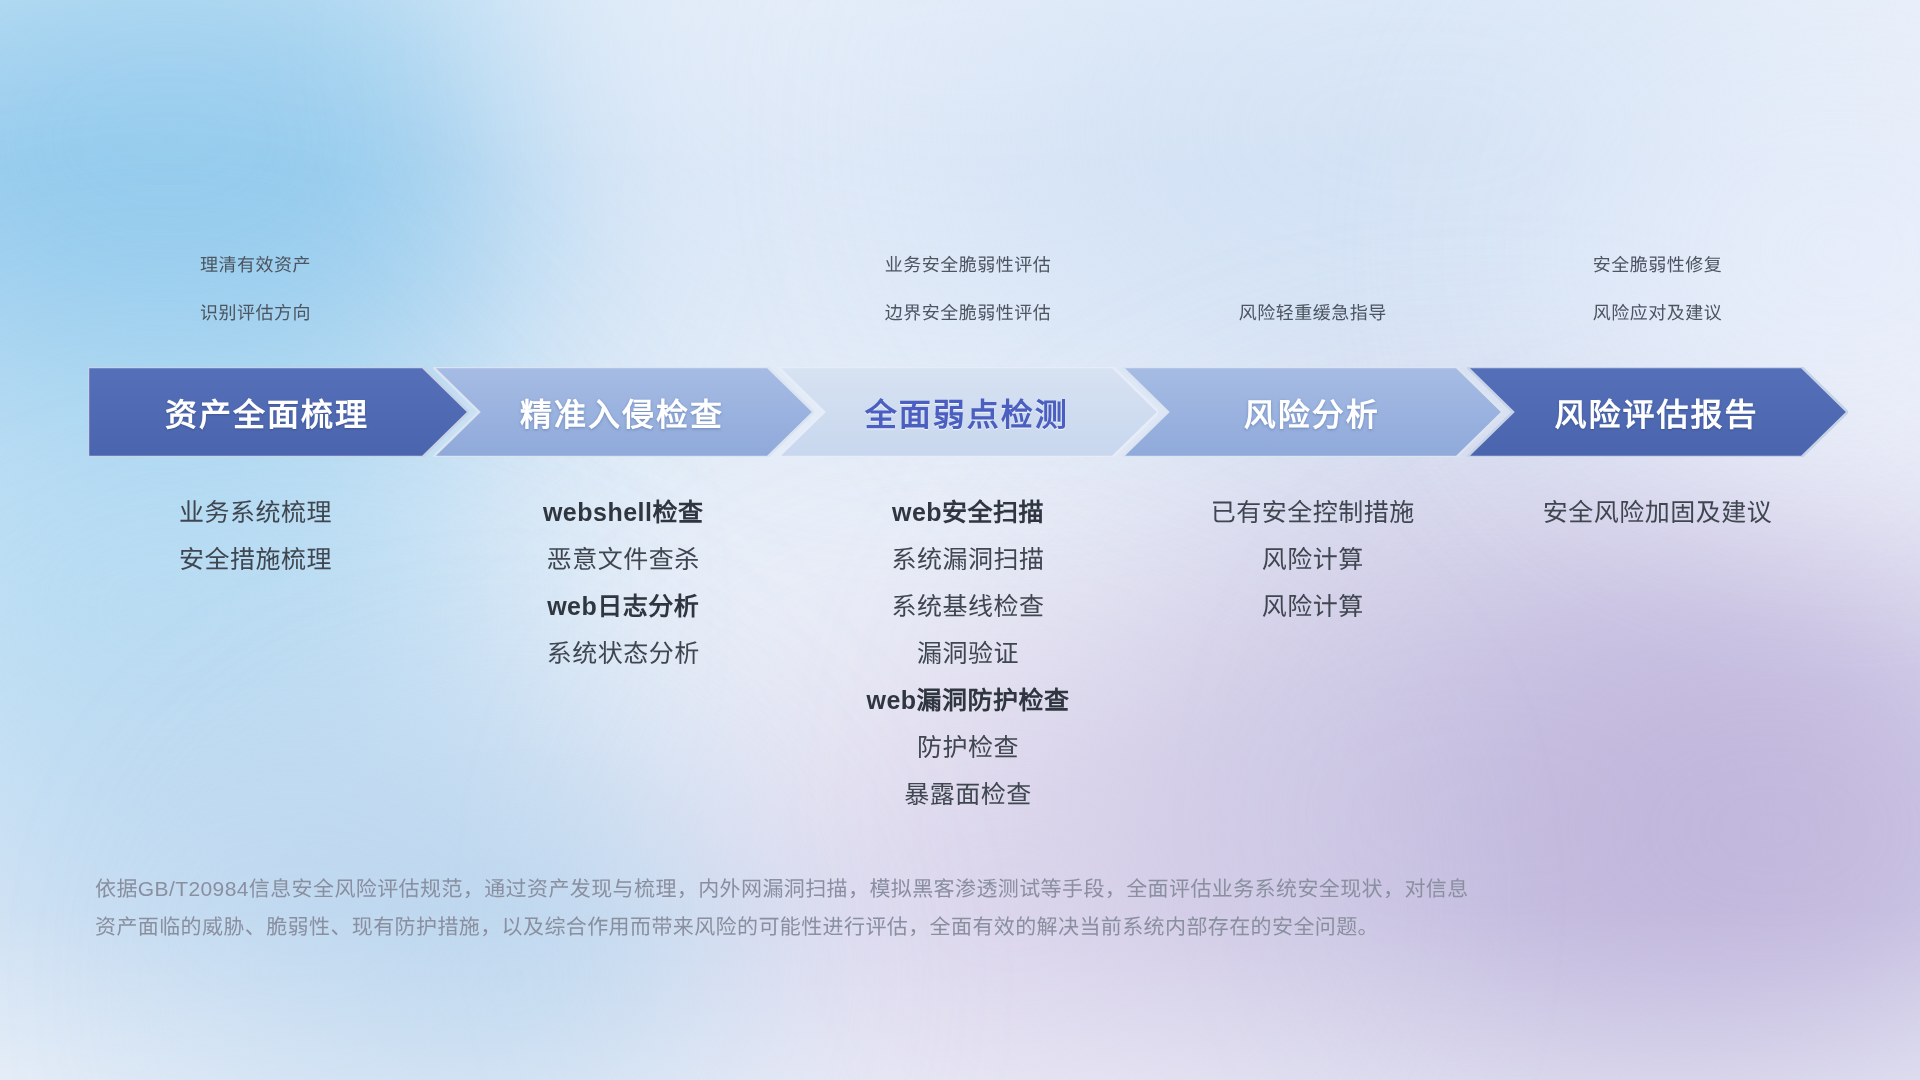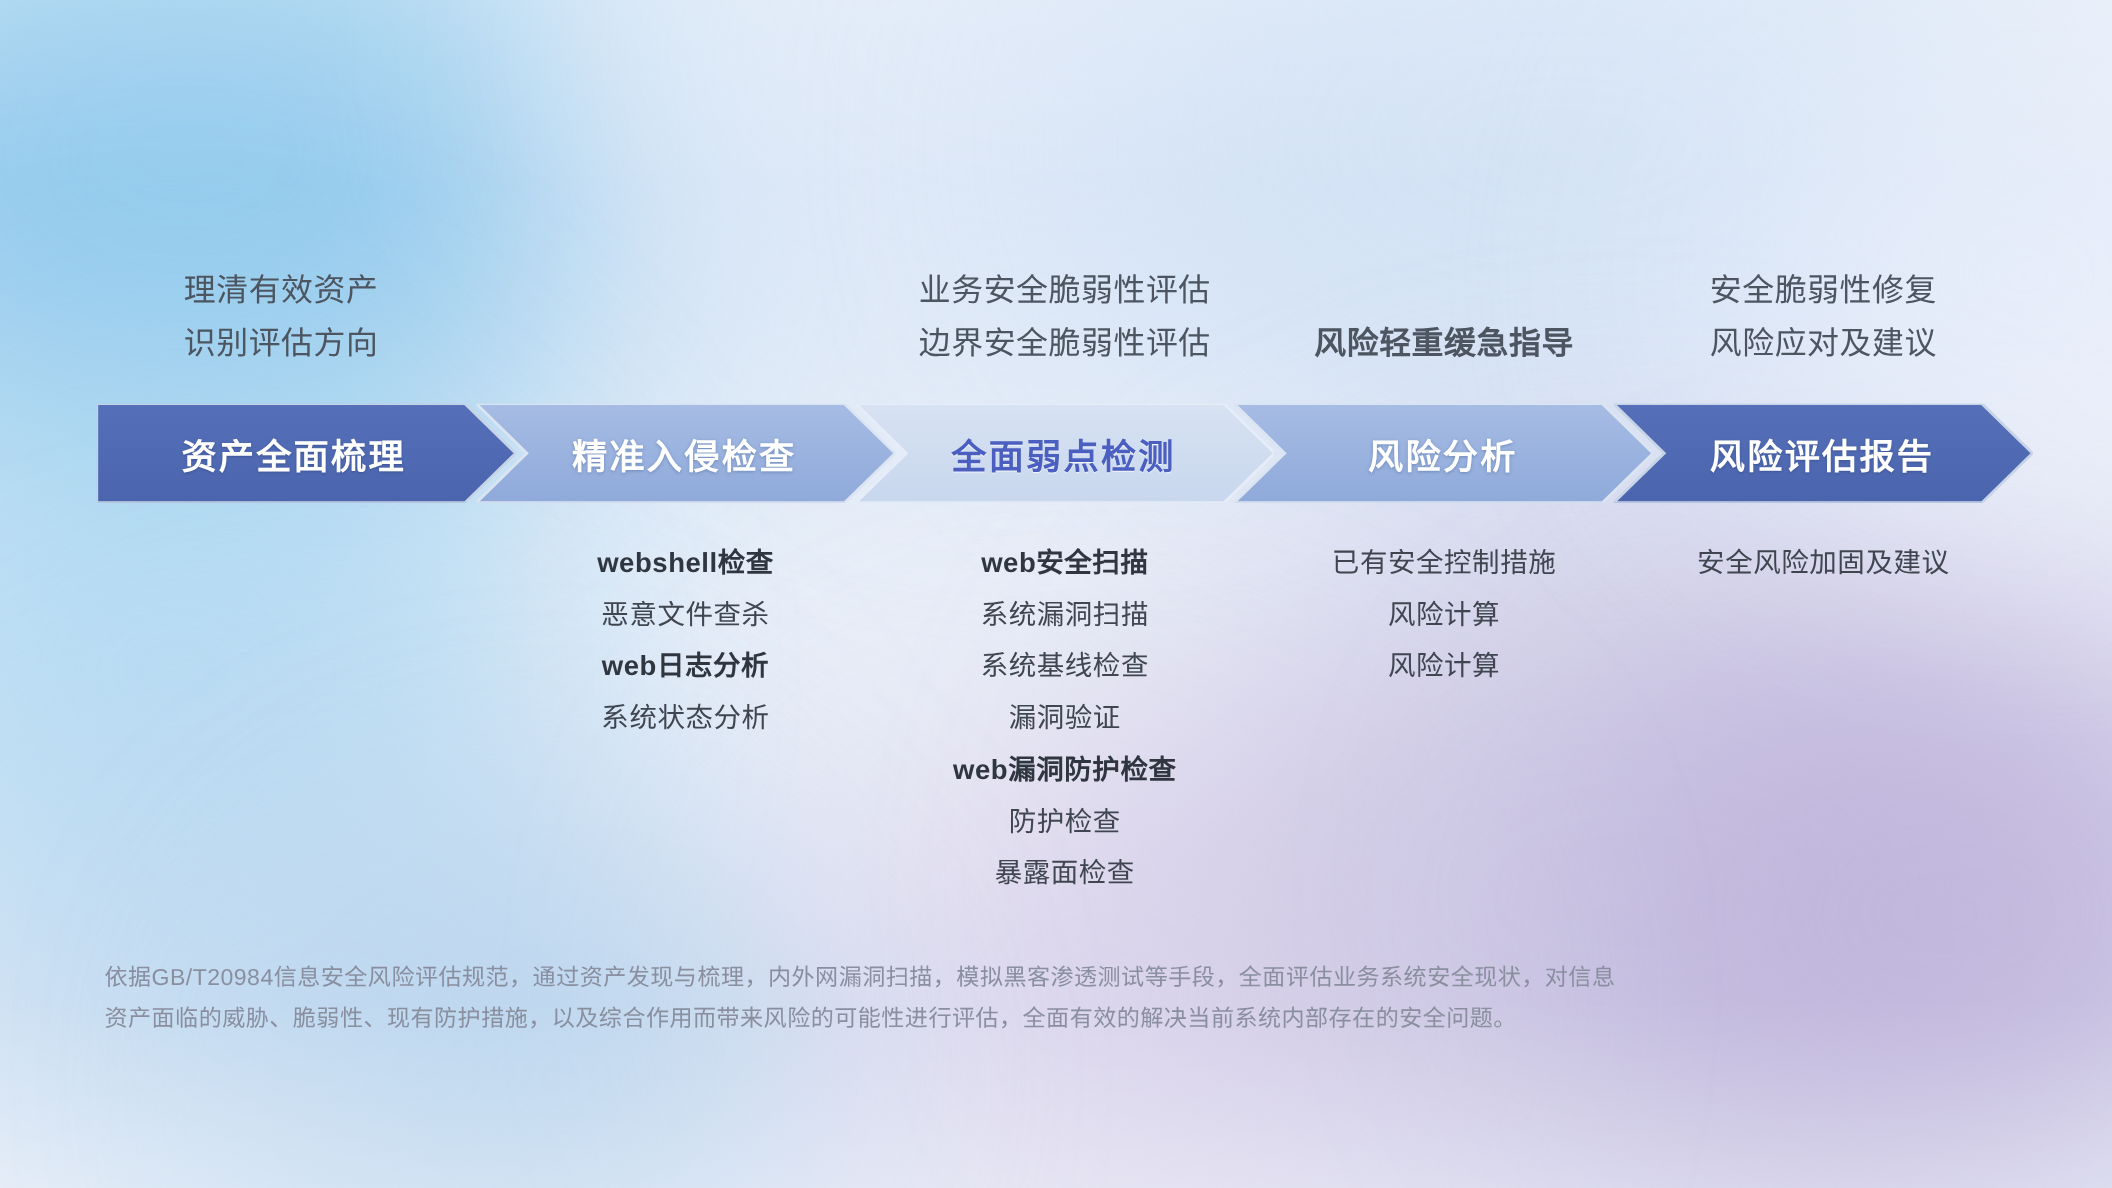--- a/index.html
+++ b/index.html
@@ -42,21 +42,21 @@
   }
   .col {
     position:absolute;
     text-align:center;
   }
 
   
   .top-group { position:absolute; }
   .top-line {
     color:#4c5560;
-    font-size:29px;
+    font-size:18px;
     line-height:48px;
     white-space:nowrap;
     letter-spacing:.5px;
   }
 
   
   #arrow-band {
     position:absolute;
     left:88px; top:367px;
     width:1760px; height:90px;
@@ -126,21 +126,21 @@
 
   <div class="columns" id="top-groups">
       <div class="top-group col" style="left: 5.552px; width: 500px; top: 241px;">
         <div class="top-line">理清有效资产</div>
         <div class="top-line">识别评估方向</div>
       </div>
       <div class="top-group col" style="left: 718px; width: 500px; top: 241px;">
         <div class="top-line">业务安全脆弱性评估</div>
         <div class="top-line">边界安全脆弱性评估</div>
       </div>
-      <div class="top-group col" style="left: 1062.8px; width: 500px; top: 289px; font-weight: bold;">
+      <div class="top-group col" style="left: 1062.8px; width: 500px; top: 289px;">
         <div class="top-line">风险轻重缓急指导</div>
       </div>
       <div class="top-group col" style="left: 1407.6px; width: 500px; top: 241px;">
         <div class="top-line">安全脆弱性修复</div>
         <div class="top-line">风险应对及建议</div>
       </div>
     </div>
 
   <div id="arrow-band">
       <div class="seg" style="left: 0px; width: 380.8px;">
@@ -199,20 +199,24 @@
               <stop offset="1" stop-color="#4a64ad"></stop>
             </linearGradient>
           </defs>
           <polygon points="0,0 334.8,0 380.8,45 334.8,90 0,90 46,45" fill="url(#g4)" stroke="#c7d3e6" stroke-width="2.5"></polygon>
         </svg>
         <span class="seg-label on-dark" style="margin-left: 20.7px; margin-right: 23px;">风险评估报告</span>
       </div>
     </div>
 
   <div class="columns" id="bottom-groups">
+      <div class="bot-group col" style="left: 5.552px; width: 500px; top: 489px;">
+        <div class="bot-line">业务系统梳理</div>
+        <div class="bot-line">安全措施梳理</div>
+      </div>
       <div class="bot-group col" style="left: 373.2px; width: 500px; top: 489px;">
         <div class="bot-line strong">webshell检查</div>
         <div class="bot-line">恶意文件查杀</div>
         <div class="bot-line strong">web日志分析</div>
         <div class="bot-line">系统状态分析</div>
       </div>
       <div class="bot-group col" style="left: 718px; width: 500px; top: 489px;">
         <div class="bot-line strong">web安全扫描</div>
         <div class="bot-line">系统漏洞扫描</div>
         <div class="bot-line">系统基线检查</div>

